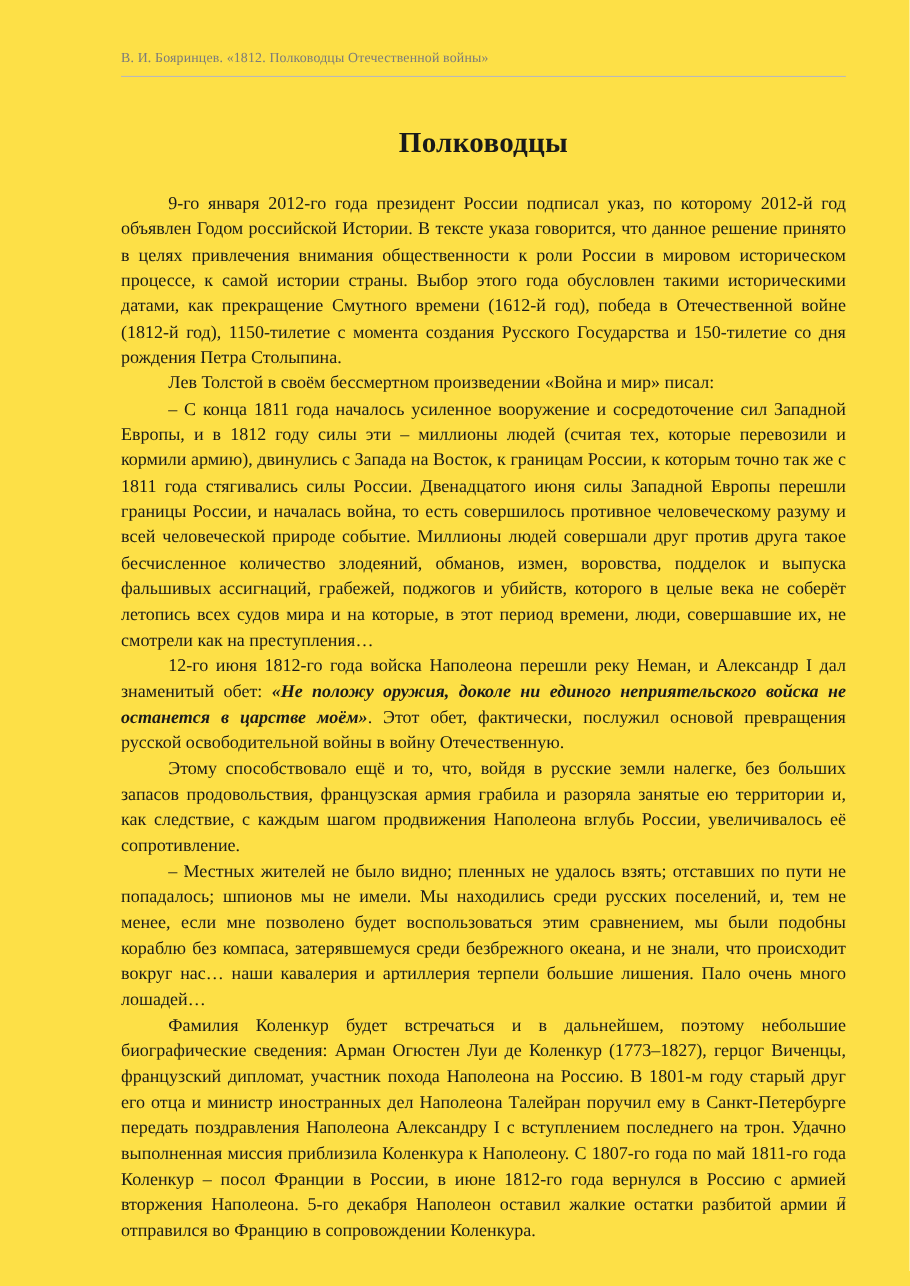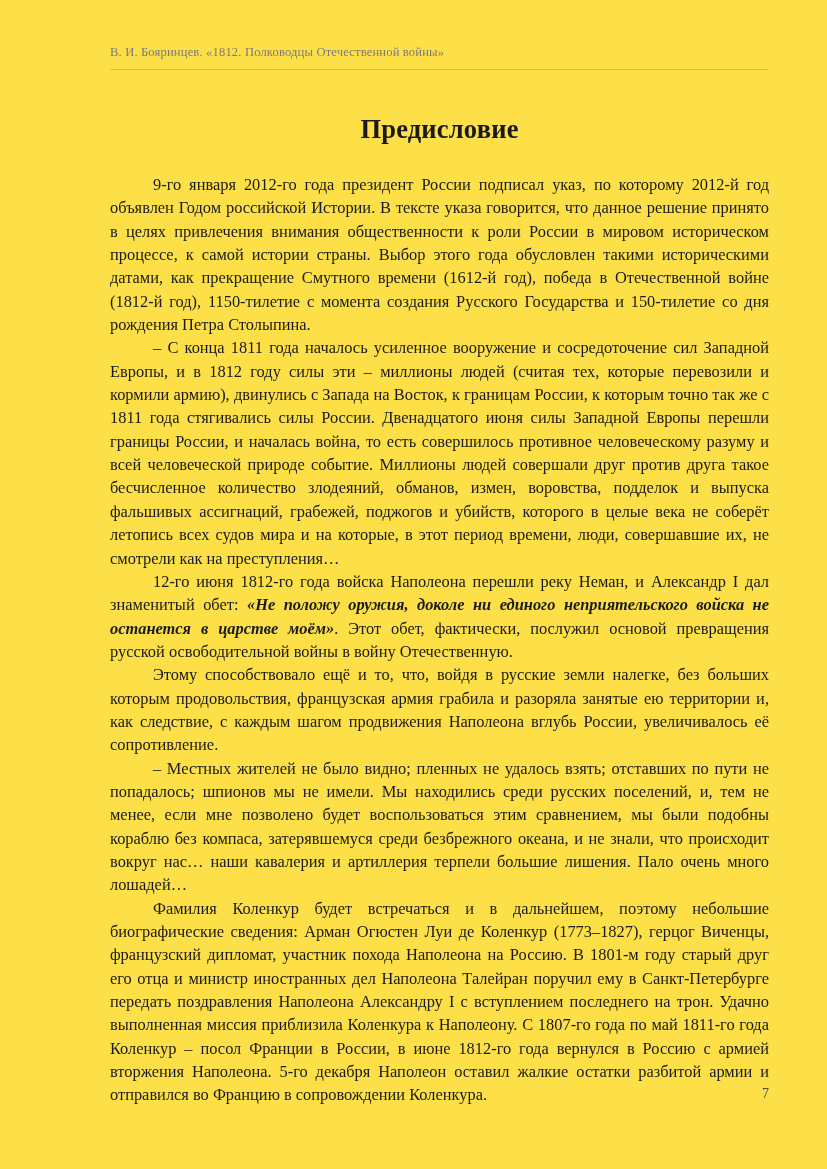--- a/index.html
+++ b/index.html
@@ -82,32 +82,33 @@
 <body>
 
 <div class="page">
 
   <div class="content">
 
     <div class="running-head">В.  И.  Бояринцев.  «1812. Полководцы Отечественной войны»</div>
 
     <div class="head-rule"></div>
 
-    <h1 class="doc-title">Предисловие</h1>
+    <h1 class="doc-title">Полководцы</h1>
 
     <div class="body-text">
 
       <p class="para">9-го января 2012-го года президент России подписал указ, по которому 2012-й год объявлен Годом российской Истории. В тексте указа говорится, что данное решение принято в целях привлечения внимания общественности к роли России в мировом историческом процессе, к самой истории страны. Выбор этого года обусловлен такими историческими датами, как прекращение Смутного времени (1612-й год), победа в Отечественной войне (1812-й год), 1150-тилетие с момента создания Русского Государства и 150-тилетие со дня рождения Петра Столыпина.</p>
 
+      <p class="para">Лев Толстой в своём бессмертном произведении «Война и мир» писал:</p>
 
       <p class="para">– С конца 1811 года началось усиленное вооружение и сосредоточение сил Западной Европы, и в 1812 году силы эти – миллионы людей (считая тех, которые перевозили и кормили армию), двинулись с Запада на Восток, к границам России, к которым точно так же с 1811 года стягивались силы России. Двенадцатого июня силы Западной Европы перешли границы России, и началась война, то есть совершилось противное человеческому разуму и всей человеческой природе событие. Миллионы людей совершали друг против друга такое бесчисленное количество злодеяний, обманов, измен, воровства, подделок и выпуска фальшивых ассигнаций, грабежей, поджогов и убийств, которого в целые века не соберёт летопись всех судов мира и на которые, в этот период времени, люди, совершавшие их, не смотрели как на преступления…</p>
 
       <p class="para"><span>12-го июня 1812-го года войска Наполеона перешли реку Неман, и Александр I дал знаменитый обет: </span><span class="vow">«Не положу оружия, доколе ни единого неприятельского войска не останется в царстве моём»</span><span>. Этот обет, фактически, послужил основой превращения русской освободительной войны в войну Отечественную.</span></p>
 
-      <p class="para">Этому способствовало ещё и то, что, войдя в русские земли налегке, без больших которым продовольствия, французская армия грабила и разоряла занятые ею территории и, как следствие, с каждым шагом продвижения Наполеона вглубь России, увеличивалось её сопротивление.</p>
+      <p class="para">Этому способствовало ещё и то, что, войдя в русские земли налегке, без больших запасов продовольствия, французская армия грабила и разоряла занятые ею территории и, как следствие, с каждым шагом продвижения Наполеона вглубь России, увеличивалось её сопротивление.</p>
 
 
       <p class="para">– Местных жителей не было видно; пленных не удалось взять; отставших по пути не попадалось; шпионов мы не имели. Мы находились среди русских поселений, и, тем не менее, если мне позволено будет воспользоваться этим сравнением, мы были подобны кораблю без компаса, затерявшемуся среди безбрежного океана, и не знали, что происходит вокруг нас… наши кавалерия и артиллерия терпели большие лишения. Пало очень много лошадей…</p>
 
       <p class="para">Фамилия Коленкур будет встречаться и в дальнейшем, поэтому небольшие биографические сведения: Арман Огюстен Луи де Коленкур (1773–1827), герцог Виченцы, французский дипломат, участник похода Наполеона на Россию. В 1801-м году старый друг его отца и министр иностранных дел Наполеона Талейран поручил ему в Санкт-Петербурге передать поздравления Наполеона Александру I с вступлением последнего на трон. Удачно выполненная миссия приблизила Коленкура к Наполеону. С 1807-го года по май 1811-го года Коленкур – посол Франции в России, в июне 1812-го года вернулся в Россию с армией вторжения Наполеона. 5-го декабря Наполеон оставил жалкие остатки разбитой армии и отправился во Францию в сопровождении Коленкура.</p>
 
     </div>
   </div>
 
   <div class="page-number">7</div>

